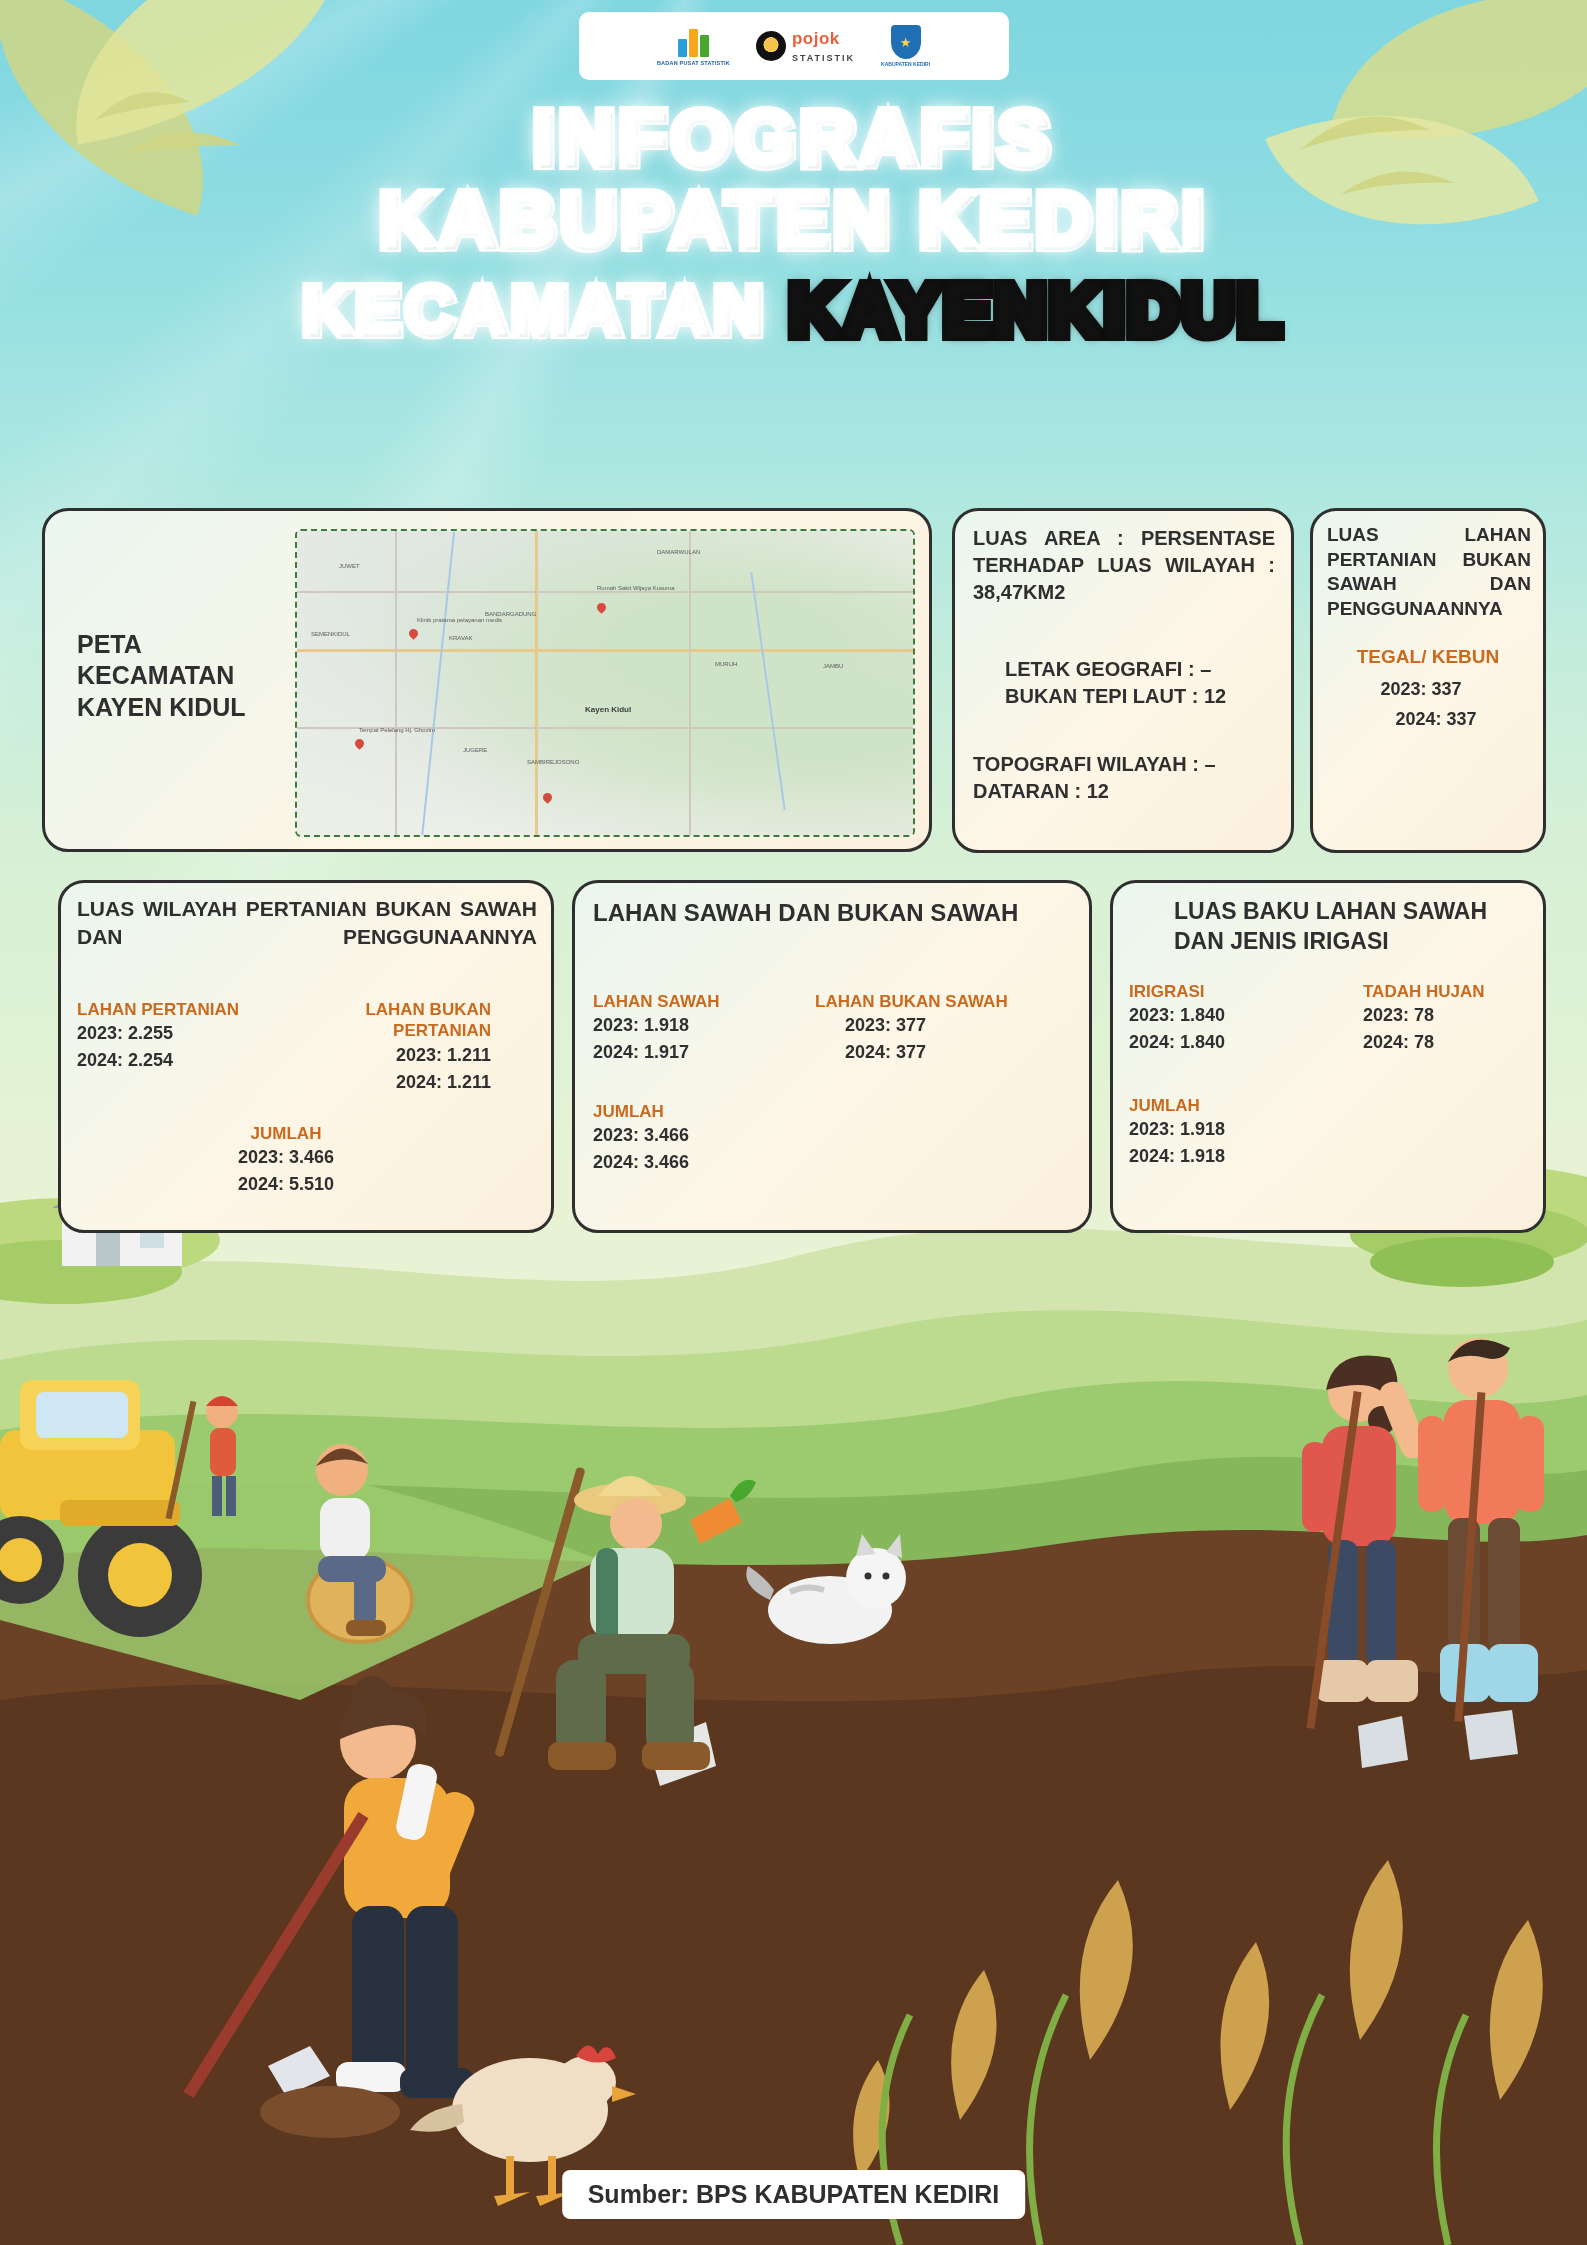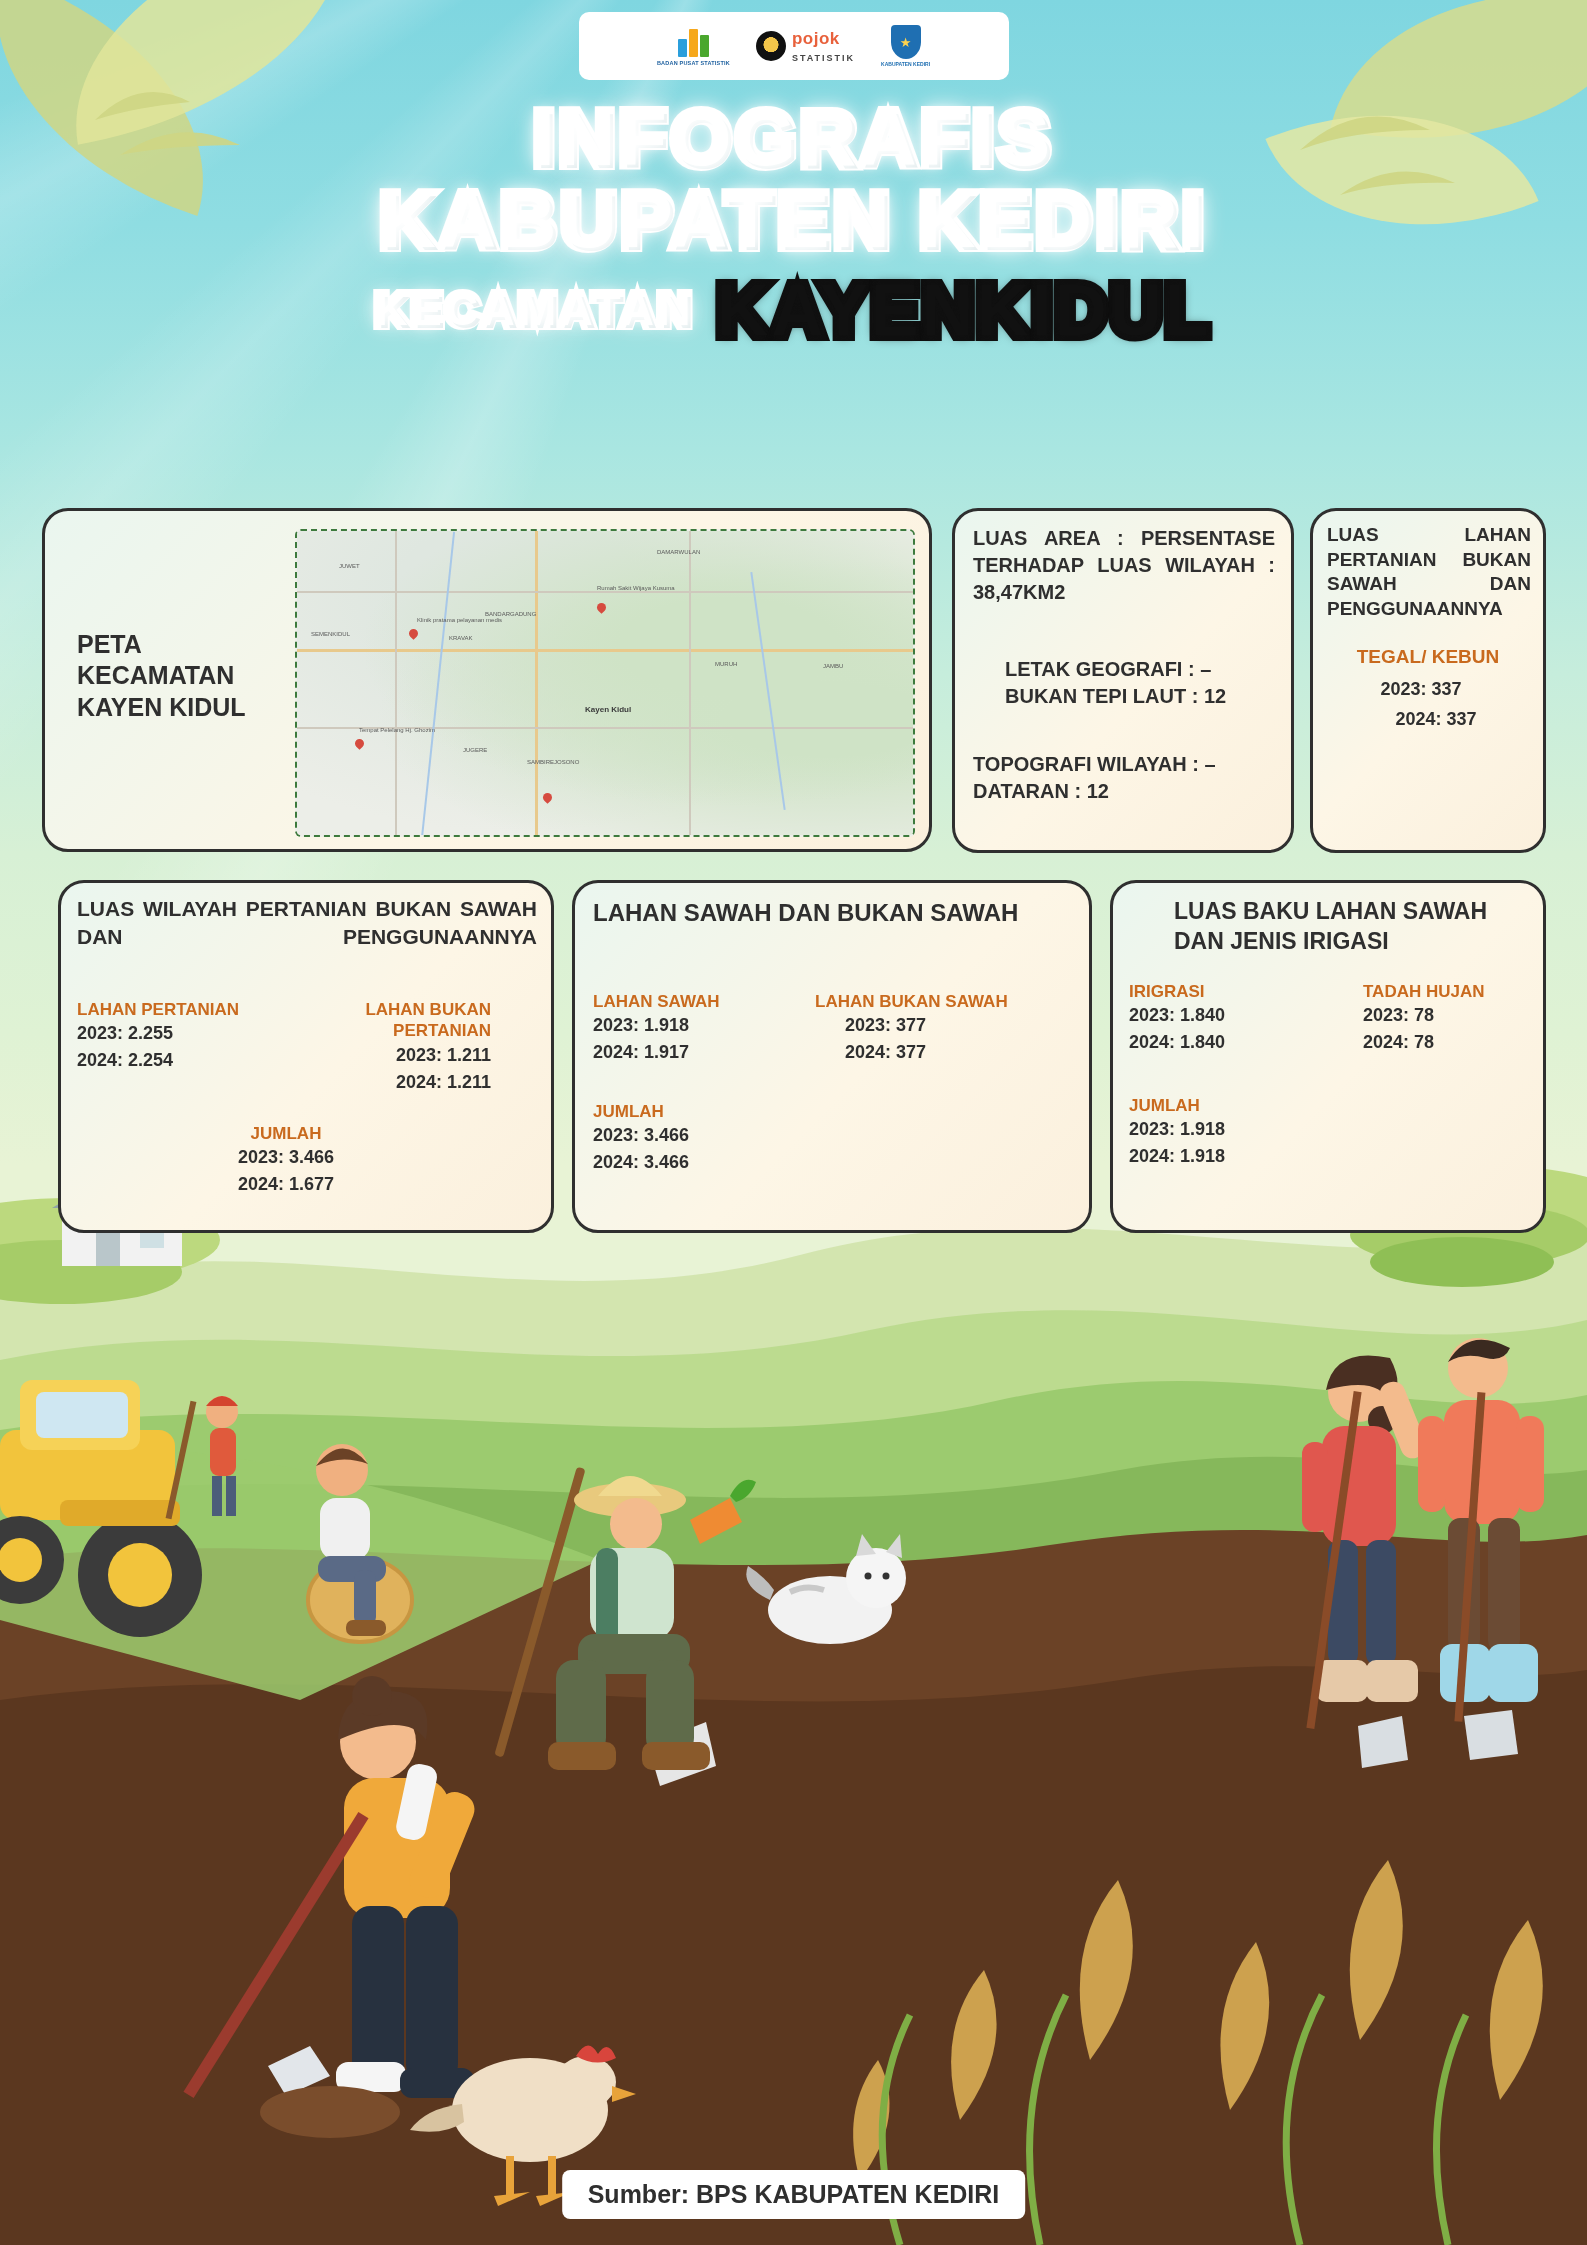--- a/index.html
+++ b/index.html
@@ -90,21 +90,21 @@
       0 0 10px #fff, 0 0 18px #fff, 0 0 26px #fff,
       3px 3px 0 rgba(120,170,180,.25);
     -webkit-text-stroke: 10px #ffffff;
     paint-order: stroke fill;
   }
   .t1 { font-size: 78px; }
   .t2 { font-size: 78px; margin-top: 6px; }
   .t3row {
     margin-top: 10px; display: flex; align-items: center; justify-content: center; gap: 22px;
   }
-  .t3 { font-size: 45px; }
+  .t3 { font-size: 68px; }
   .t4 {
     font-size: 72px; font-weight: 900; letter-spacing: 3px; color: #111;
     -webkit-text-stroke: 12px #111; paint-order: stroke fill;
     text-shadow: 0 0 6px #111, 0 0 12px #111;
   }
 
   
   .card {
     position: absolute;
     background: linear-gradient(135deg, #eaf6ef 0%, #fdf6e6 55%, #fbf0dd 100%);
@@ -493,21 +493,21 @@
     <div class="val">2024: 2.254</div>
   </div>
   <div class="colR">
     <div class="subhead">LAHAN BUKAN PERTANIAN</div>
     <div class="val">2023: 1.211</div>
     <div class="val">2024: 1.211</div>
   </div>
   <div class="total">
     <div class="subhead">JUMLAH</div>
     <div class="val">2023: 3.466</div>
-    <div class="val">2024: 1.677</div>
+    <div class="val">2024: 5.510</div>
   </div>
 </div>
 
 <div class="card" id="sawah-card">
   <div class="head">LAHAN SAWAH DAN BUKAN SAWAH</div>
   <div class="colL">
     <div class="subhead">LAHAN SAWAH</div>
     <div class="val">2023: 1.918</div>
     <div class="val">2024: 1.917</div>
   </div>

